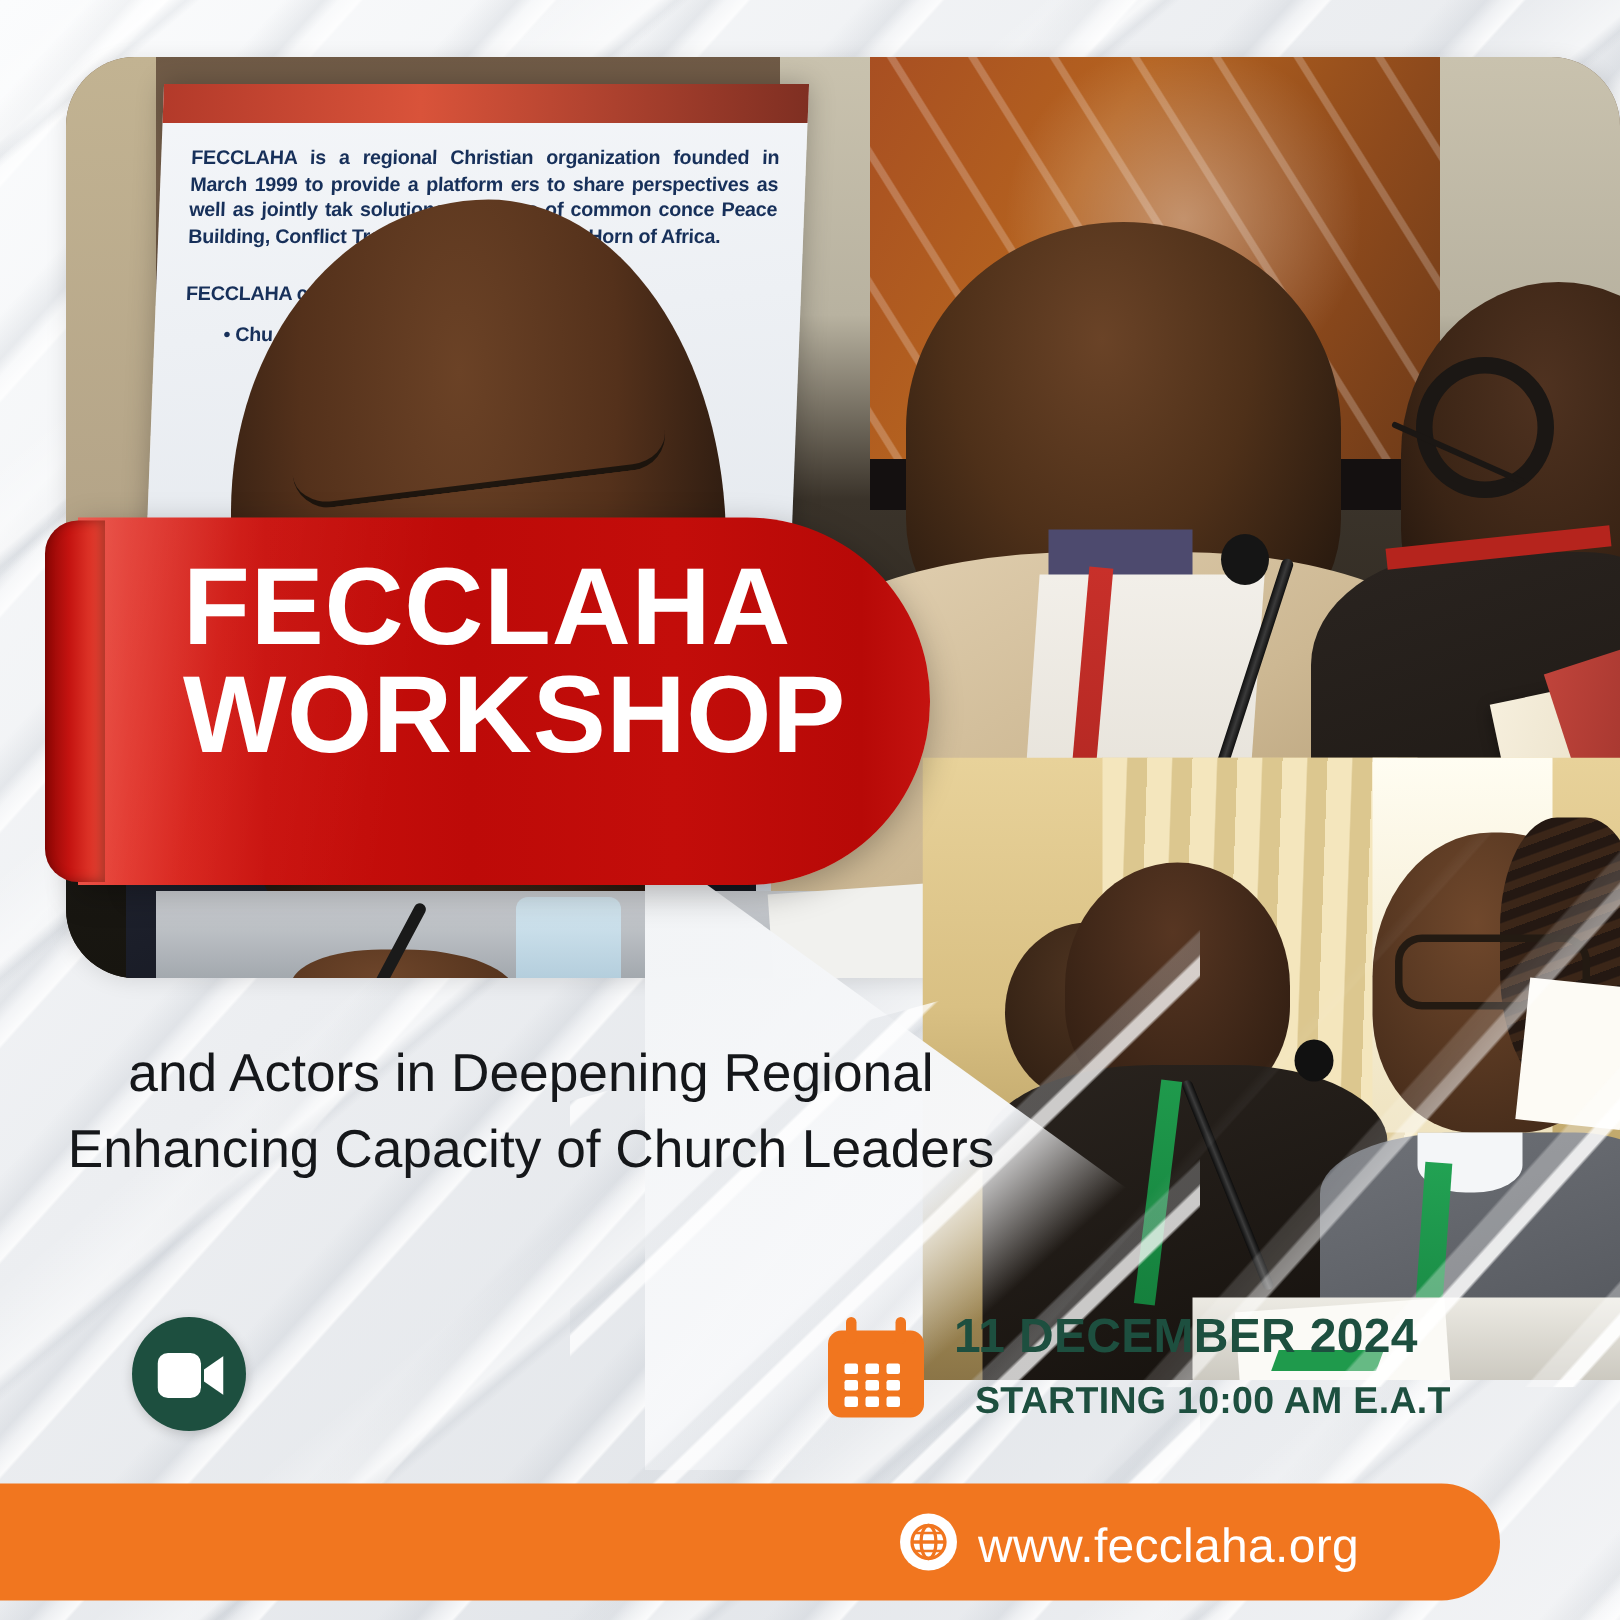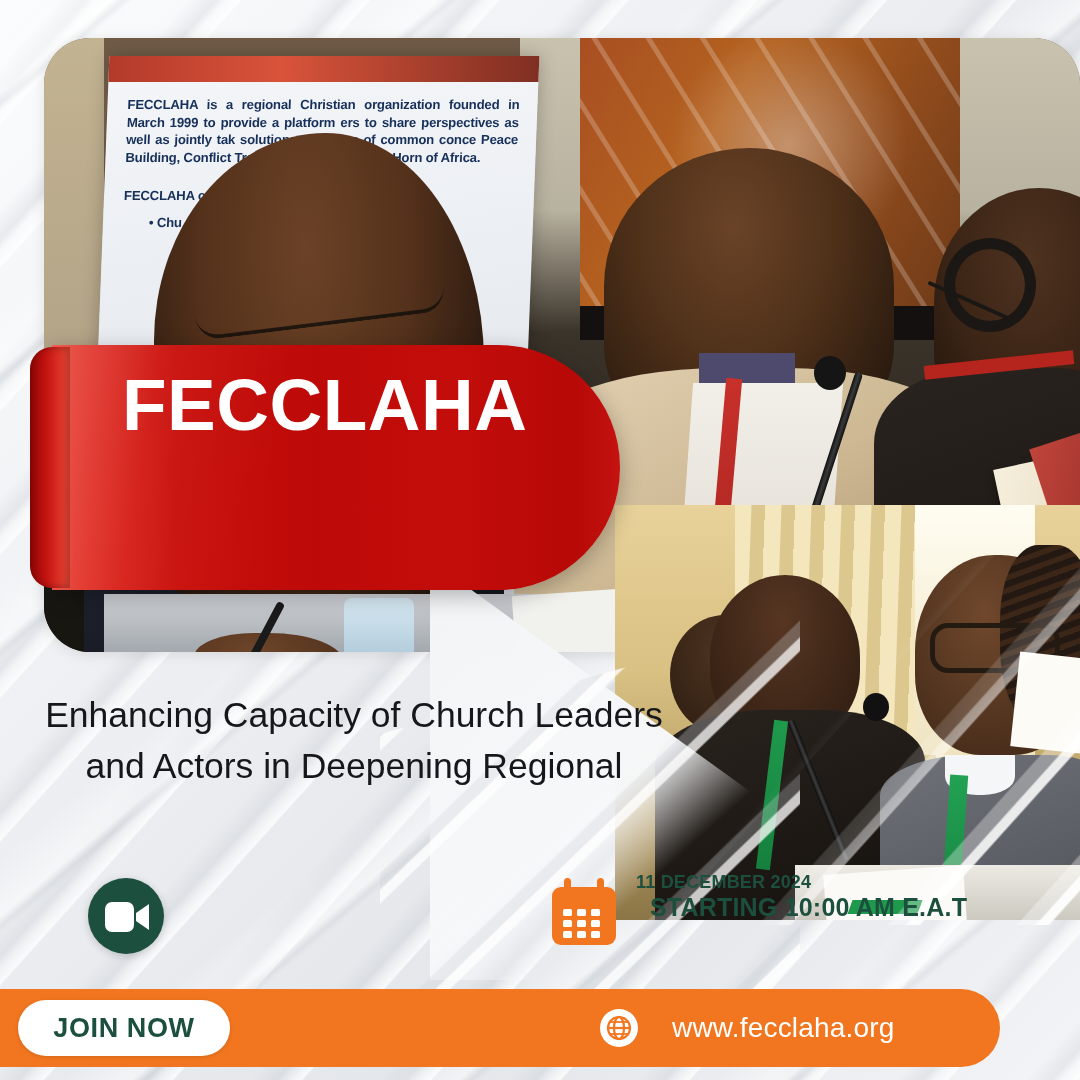--- a/index.html
+++ b/index.html
@@ -196,34 +196,34 @@
 
   
   .video-badge{position:absolute;left:88px;top:878px;width:76px;height:76px;border-radius:50%;
     background:#1d4f3f;box-shadow:0 2px 8px rgba(0,0,0,.18);}
   .video-badge svg{position:absolute;left:17px;top:24px;}
 
   
   .date-block{position:absolute;left:548px;top:872px;width:420px;height:90px;}
   .cal-icon{position:absolute;left:0;top:6px;width:72px;height:74px;}
   .date-lines{position:absolute;left:88px;top:0;color:#1d4f3f;font-weight:bold;}
-  .date-l1{font-size:18px;letter-spacing:.2px;}
-  .date-l2{font-size:25px;letter-spacing:.2px;padding-left:14px;}
+  .date-l1{font-size:32px;letter-spacing:.2px;}
+  .date-l2{font-size:25px;letter-spacing:.2px;margin-top:11px;padding-left:14px;}
 
   
   .bottom-bar{position:absolute;left:0;top:989px;width:1000px;height:78px;
     background:#f1761f;border-radius:0 44px 44px 0;}
   .join-btn{position:absolute;left:18px;top:1000px;width:212px;height:56px;border-radius:30px;
     background:#ffffff;display:flex;align-items:center;justify-content:center;
     color:#1d4f3f;font-weight:bold;font-size:27px;letter-spacing:.6px;
     box-shadow:0 1px 4px rgba(0,0,0,.12);}
   .globe{position:absolute;left:600px;top:1009px;width:38px;height:38px;border-radius:50%;
     background:#ffffff;display:flex;align-items:center;justify-content:center;}
   .globe svg{display:block;}
-  .site{position:absolute;left:672px;top:1012px;color:#ffffff;font-size:28px;letter-spacing:.2px;}
+  .site{position:absolute;left:652px;top:1012px;color:#ffffff;font-size:32px;letter-spacing:.2px;}
 </style>
 </head>
 <body>
 
 <div class="poster">
 
   <div class="bg-base"></div>
   <div class="bg-streaks"></div>
   <div class="bg-streaks2"></div>
 
@@ -300,26 +300,27 @@
   <div class="silk-overlay"></div>
   <div class="silk-wedge"></div>
   <div class="silk-wedge2"></div>
 
   <div class="ribbon">
     <div class="ribbon-main"></div>
     <div class="ribbon-sheen"></div>
     <div class="ribbon-fold"></div>
     <div class="ribbon-text">
       <span>FECCLAHA</span>
+      <span>WORKSHOP</span>
     </div>
   </div>
 
   <div class="headline">
+    <span>and Actors in Deepening Regional</span>
     <span>Enhancing Capacity of Church Leaders</span>
-    <span>and Actors in Deepening Regional</span>
   </div>
 
   <div class="video-badge">
     <svg width="44" height="30" viewBox="0 0 44 30" aria-hidden="true">
       <rect x="0" y="0" width="29" height="30" rx="7" fill="#ffffff"></rect>
       <path d="M31 11 L44 2 L44 28 L31 19 Z" fill="#ffffff"></path>
     </svg>
   </div>
 
   <div class="date-block">
@@ -342,21 +343,20 @@
         </g>
       </svg>
     </div>
     <div class="date-lines">
       <div class="date-l1">11 DECEMBER 2024</div>
       <div class="date-l2">STARTING 10:00 AM  E.A.T</div>
     </div>
   </div>
 
   <div class="bottom-bar"></div>
-  <div class="join-btn">JOIN NOW</div>
   <div class="globe">
     <svg width="26" height="26" viewBox="0 0 26 26" aria-hidden="true">
       <circle cx="13" cy="13" r="11" fill="none" stroke="#f1761f" stroke-width="2.2"></circle>
       <ellipse cx="13" cy="13" rx="5" ry="11" fill="none" stroke="#f1761f" stroke-width="2.2"></ellipse>
       <line x1="2" y1="13" x2="24" y2="13" stroke="#f1761f" stroke-width="2.2"></line>
       <line x1="4" y1="7" x2="22" y2="7" stroke="#f1761f" stroke-width="1.8"></line>
       <line x1="4" y1="19" x2="22" y2="19" stroke="#f1761f" stroke-width="1.8"></line>
     </svg>
   </div>
   <a class="site" href="#" style="text-decoration:none;">www.fecclaha.org</a>

